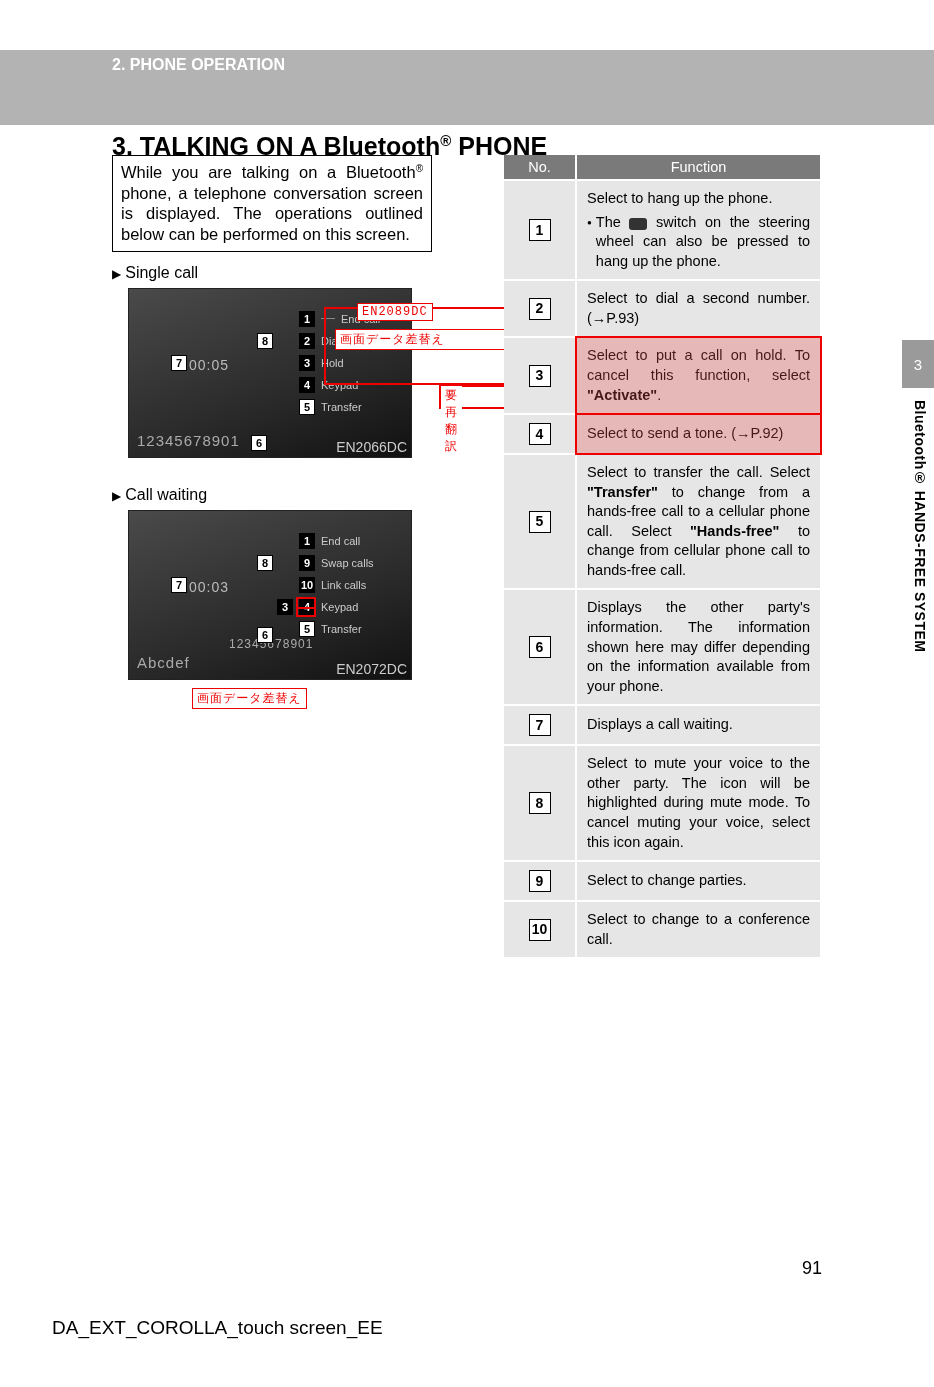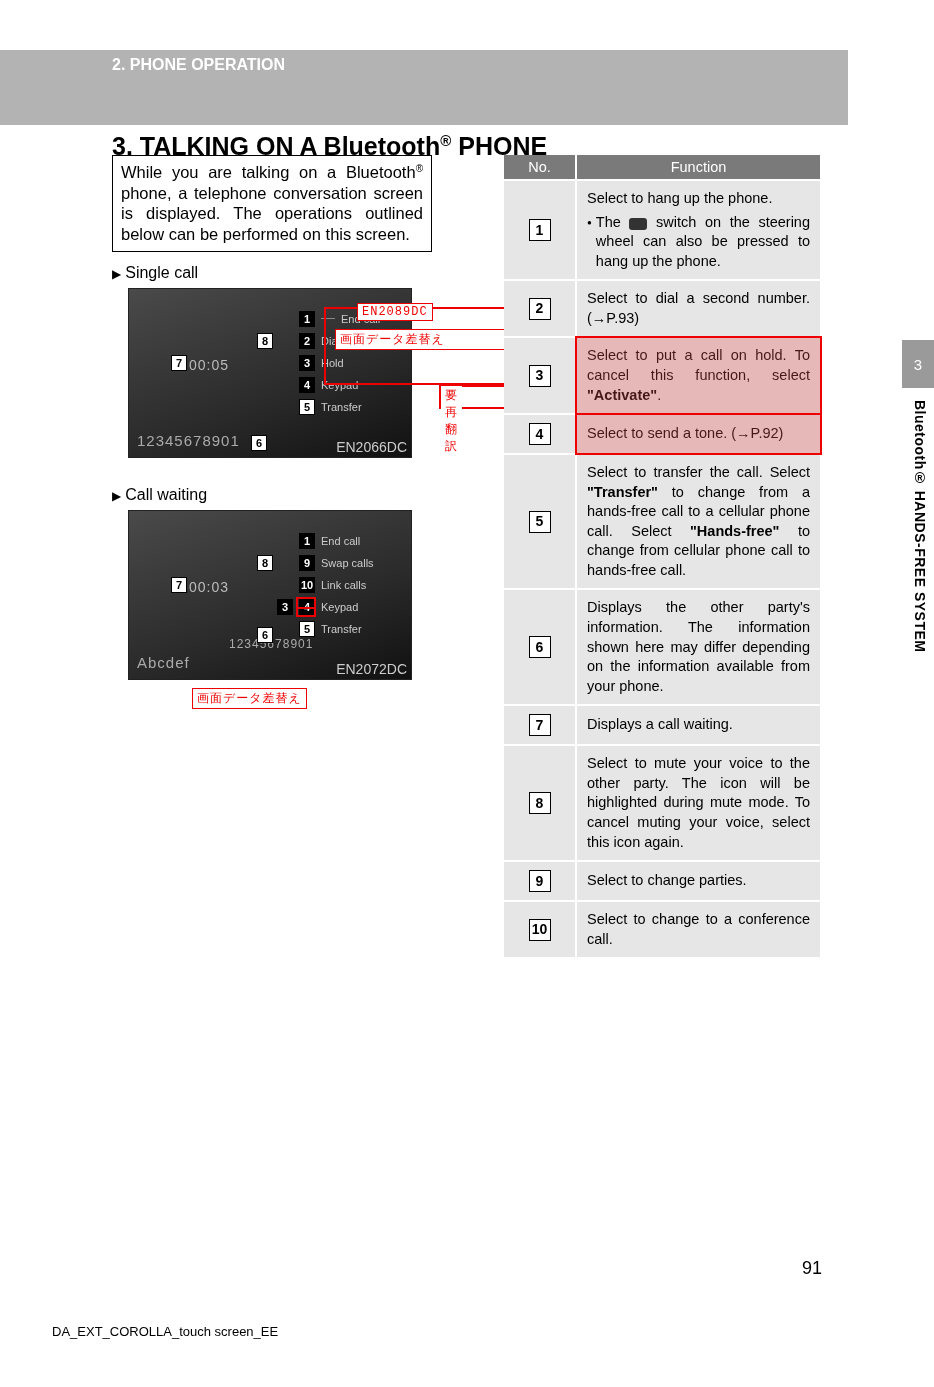--- a/index.html
+++ b/index.html
@@ -6,21 +6,21 @@
   body {
     font-family: Arial, Helvetica, sans-serif;
     background: #fff;
     width: 934px;
     height: 1387px;
     position: relative;
     color: #000;
   }
   .header-band {
     position: absolute;
-    top: 50px; left: 0; width: 848px; height: 75px;
+    top: 50px; left: 0; width: 934px; height: 75px;
     background: #b3b3b3;
   }
   .header-inner {
     padding-left: 112px;
     padding-top: 6px;
   }
   .section-label { font-size: 16px; font-weight: bold; color: #fff; }
   .white-strip {
     position: absolute;
     top: 75px; left: 0; width: 934px; height: 50px;
@@ -108,21 +108,21 @@
   .side-label {
     position:absolute; right:6px; top:400px;
     writing-mode: vertical-rl;
     font-size:14px; font-weight:bold; letter-spacing:0.5px;
   }
 
   .page-num {
     position:absolute; right:112px; bottom:108px; font-size:18px;
   }
   .doc-id {
-    position:absolute; left:52px; bottom:48px; font-size:13px;
+    position:absolute; left:52px; bottom:48px; font-size:19px;
   }
 
   .hl-cell { position:relative; }
   .hl-overlay { position:absolute; border:2px solid #e00; background: rgba(232,80,80,0.30); pointer-events:none; }
 
 </style>
 </head>
 <body>
 
 <div class="header-band">

